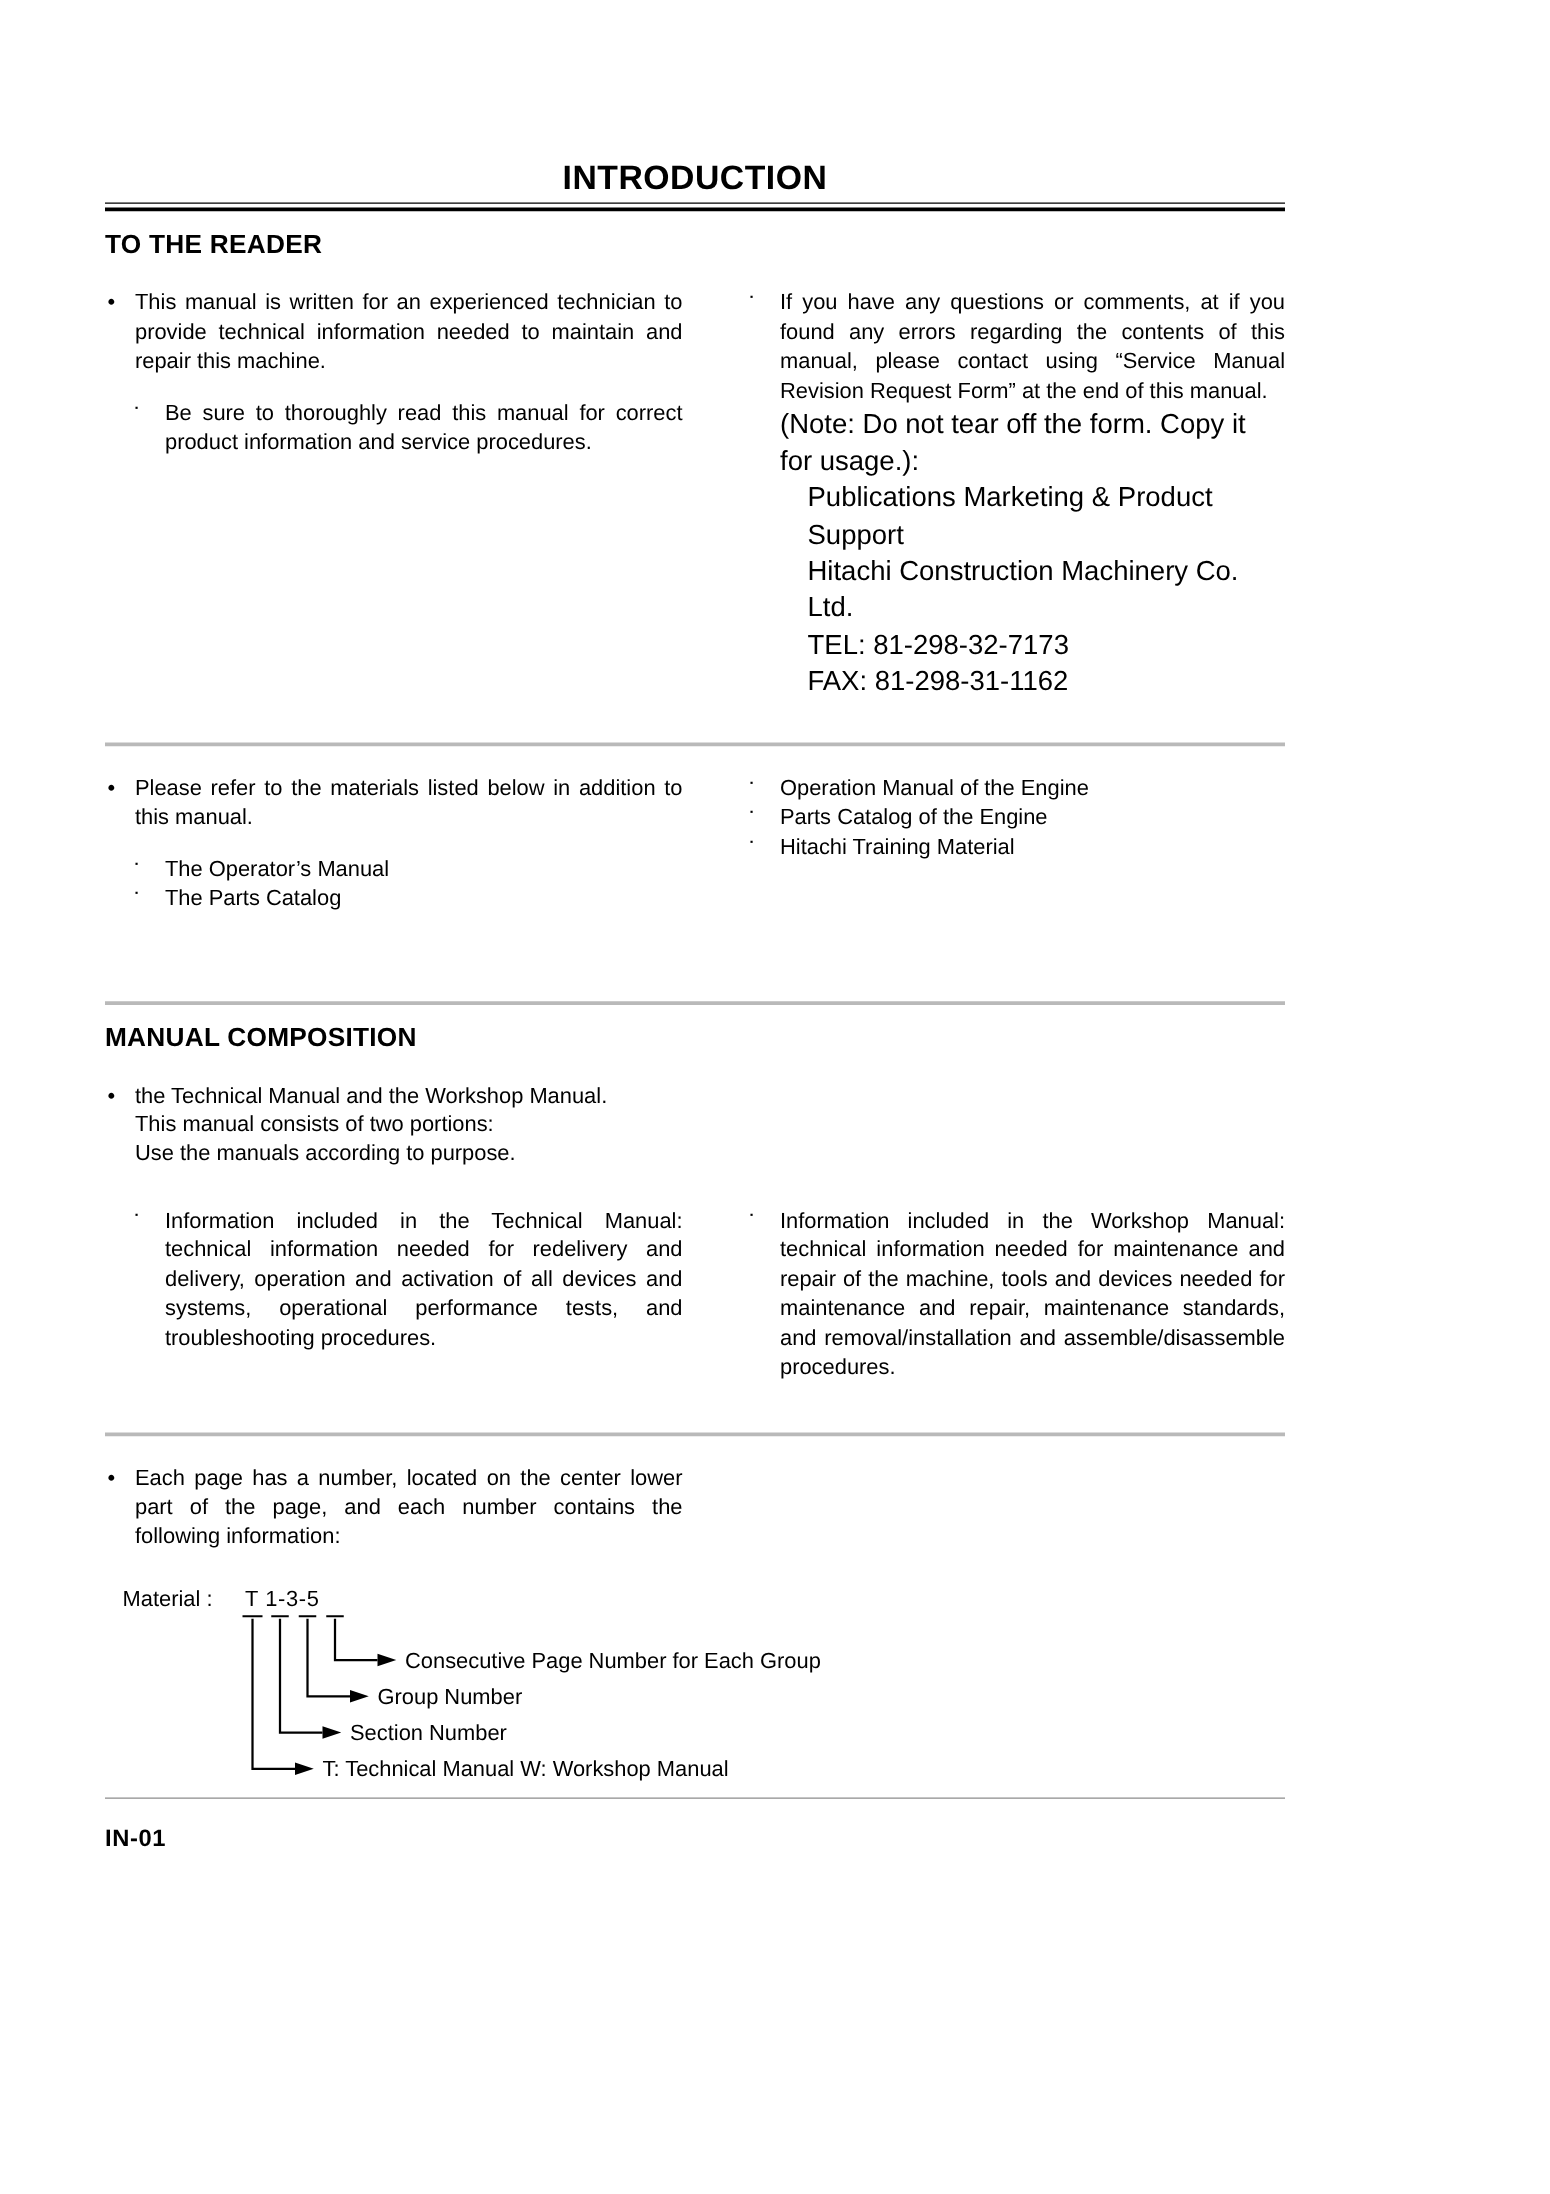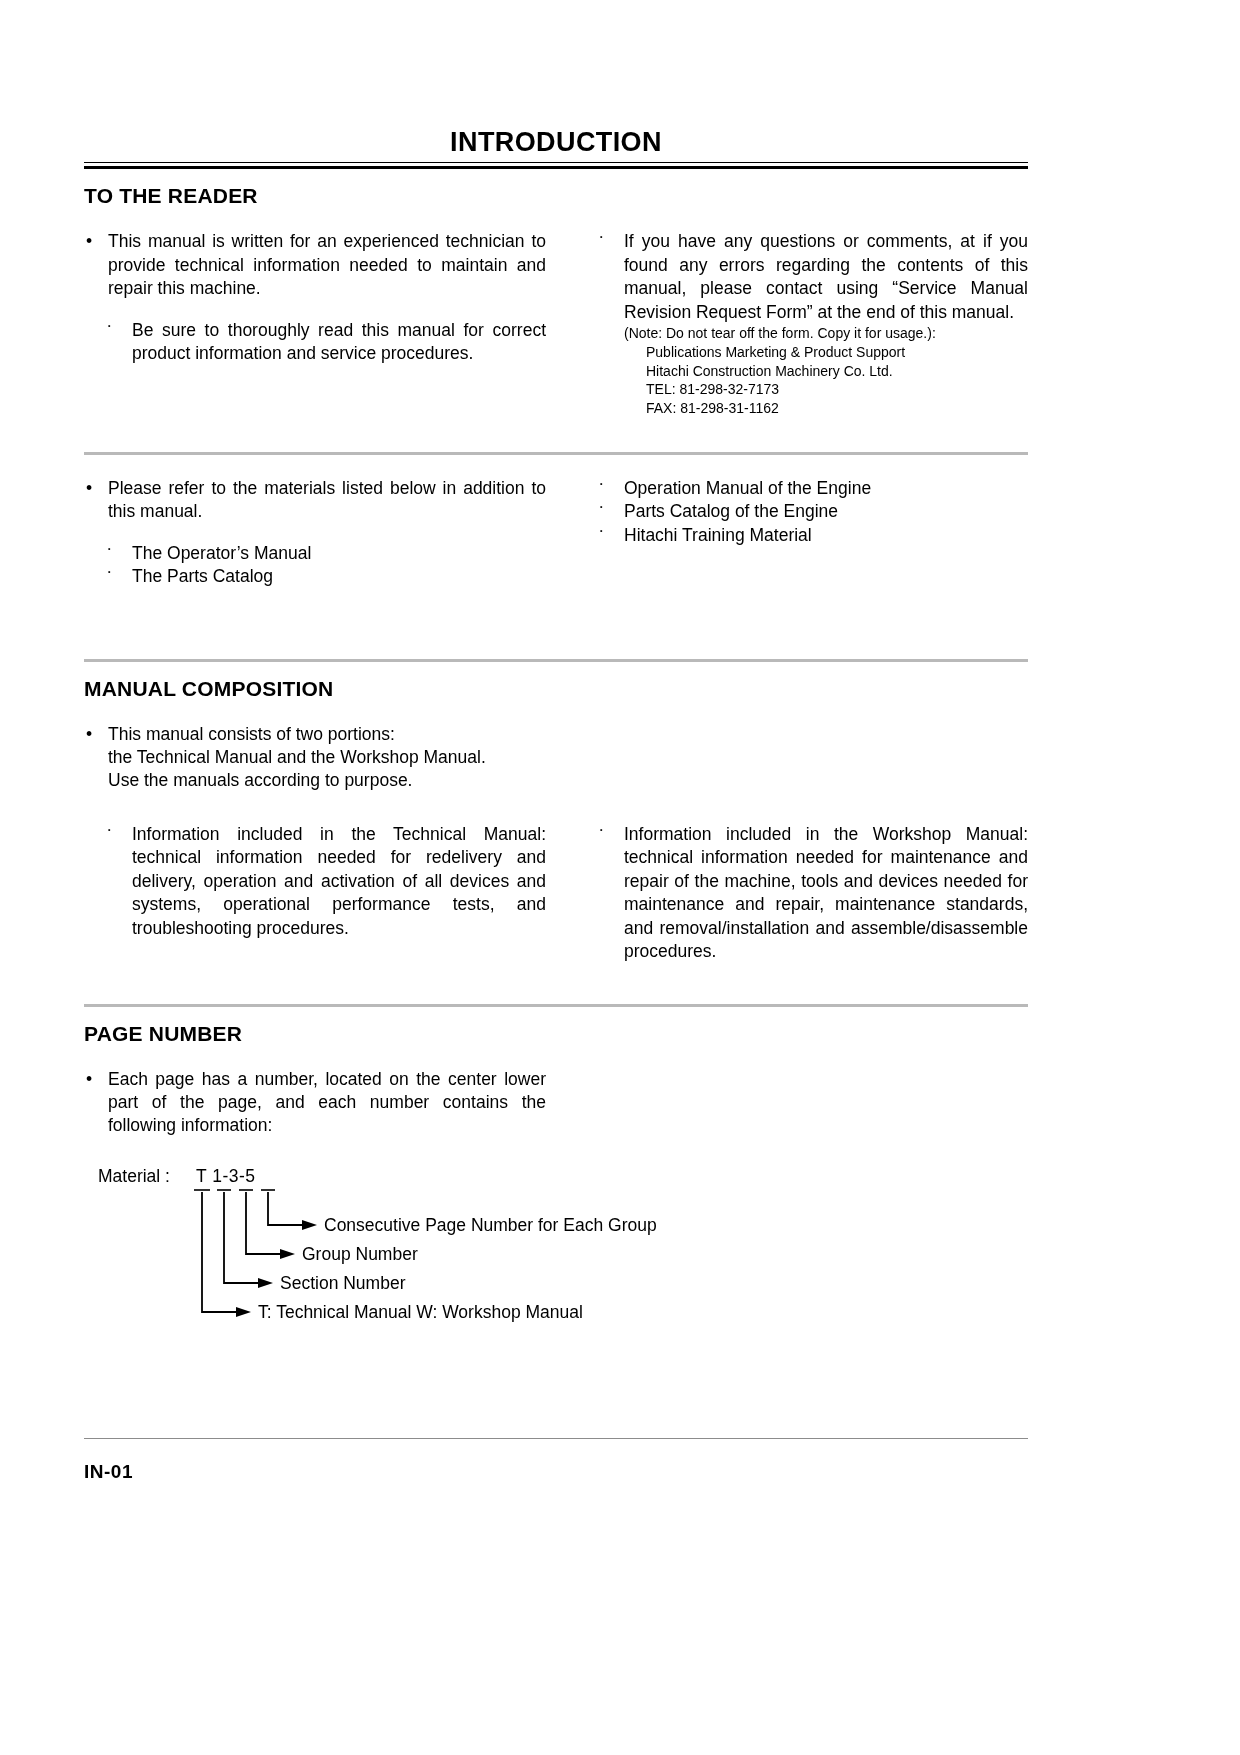--- a/index.html
+++ b/index.html
@@ -118,21 +118,21 @@
     position: absolute;
     left: 0;
     top: -1px;
     font-size: 13px;
   }
   .subbullet p { margin: 0; }
 
   .gap-sm { height: 18px; }
 
   .plainline {
-    font-size: 14px;
+    font-size: 22px;
     line-height: 1.34;
     margin: 0;
   }
   .indent-note { margin-left: 26px; }
   .indent-addr { margin-left: 48px; }
 
   
   .rlist .subbullet { margin-left: 0; }
 
   
@@ -278,22 +278,22 @@
     </div>
 
     <div class="divider" style="margin-top:70px;"></div>
 
     <div class="section-head">MANUAL COMPOSITION</div>
 
     <div class="cols">
       <div class="col-left">
         <div class="bullet">
           <span class="mark">•</span>
+          <p>the Technical Manual and the Workshop Manual.</p>
           <p>This manual consists of two portions:</p>
-          <p>the Technical Manual and the Workshop Manual.</p>
           <p>Use the manuals according to purpose.</p>
         </div>
       </div>
       <div class="col-gap"></div>
       <div class="col-right"></div>
     </div>
 
     <div class="cols" style="margin-top:30px;">
       <div class="col-left">
         <div class="subbullet">
@@ -305,21 +305,20 @@
       <div class="col-right">
         <div class="subbullet" style="margin-left:0;">
           <span class="mark">･</span>
           <p style="text-align:justify;text-align-last:left;">Information included in the Workshop Manual: technical information needed for maintenance and repair of the machine, tools and devices needed for maintenance and repair, maintenance standards, and removal/installation and assemble/disassemble procedures.</p>
         </div>
       </div>
     </div>
 
     <div class="divider" style="margin-top:40px;"></div>
 
-    <div class="section-head">PAGE NUMBER</div>
 
     <div class="cols">
       <div class="col-left">
         <div class="bullet justify">
           <span class="mark">•</span>
           <p>Each page has a number, located on the center lower part of the page, and each number contains the following information:</p>
         </div>
       </div>
       <div class="col-gap"></div>
       <div class="col-right"></div>

